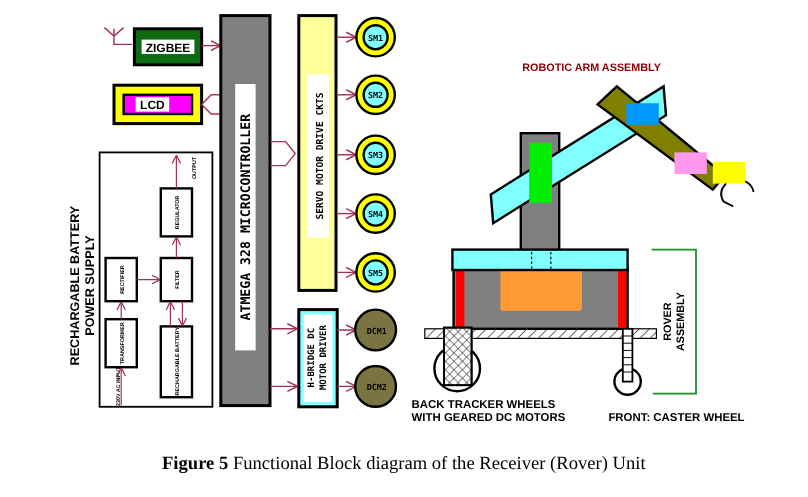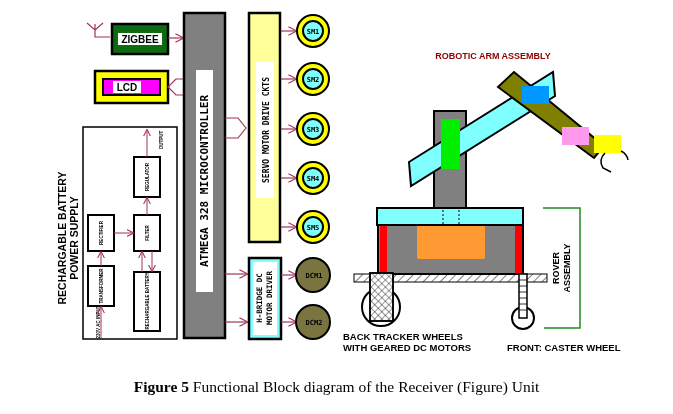--- a/index.html
+++ b/index.html
@@ -199,13 +199,13 @@
 
   <path d="M543 208 L580 208 L580 328 L544 328" fill="none" stroke="#228b22" stroke-width="1.5"></path>
   <text transform="translate(559 268) rotate(-90)" text-anchor="middle" class="sans" font-size="9" fill="#000">ROVER</text>
   <text transform="translate(570 268) rotate(-90)" text-anchor="middle" class="sans" font-size="9" fill="#000">ASSEMBLY</text>
 
   <text x="343" y="340" class="sans" font-size="9.5" fill="#000">BACK TRACKER WHEELS</text>
   <text x="343" y="351" class="sans" font-size="9.5" fill="#000">WITH GEARED DC MOTORS</text>
   <text x="507" y="351" class="sans" font-size="9.5" fill="#000">FRONT: CASTER WHEEL</text>
 </svg>
 
-<div class="caption serif"><b>Figure 5</b><span> Functional Block diagram of the Receiver (Figure) Unit</span></div>
+<div class="caption serif"><b>Figure 5</b><span> Functional Block diagram of the Receiver (Rover) Unit</span></div>
 
 </body></html>

